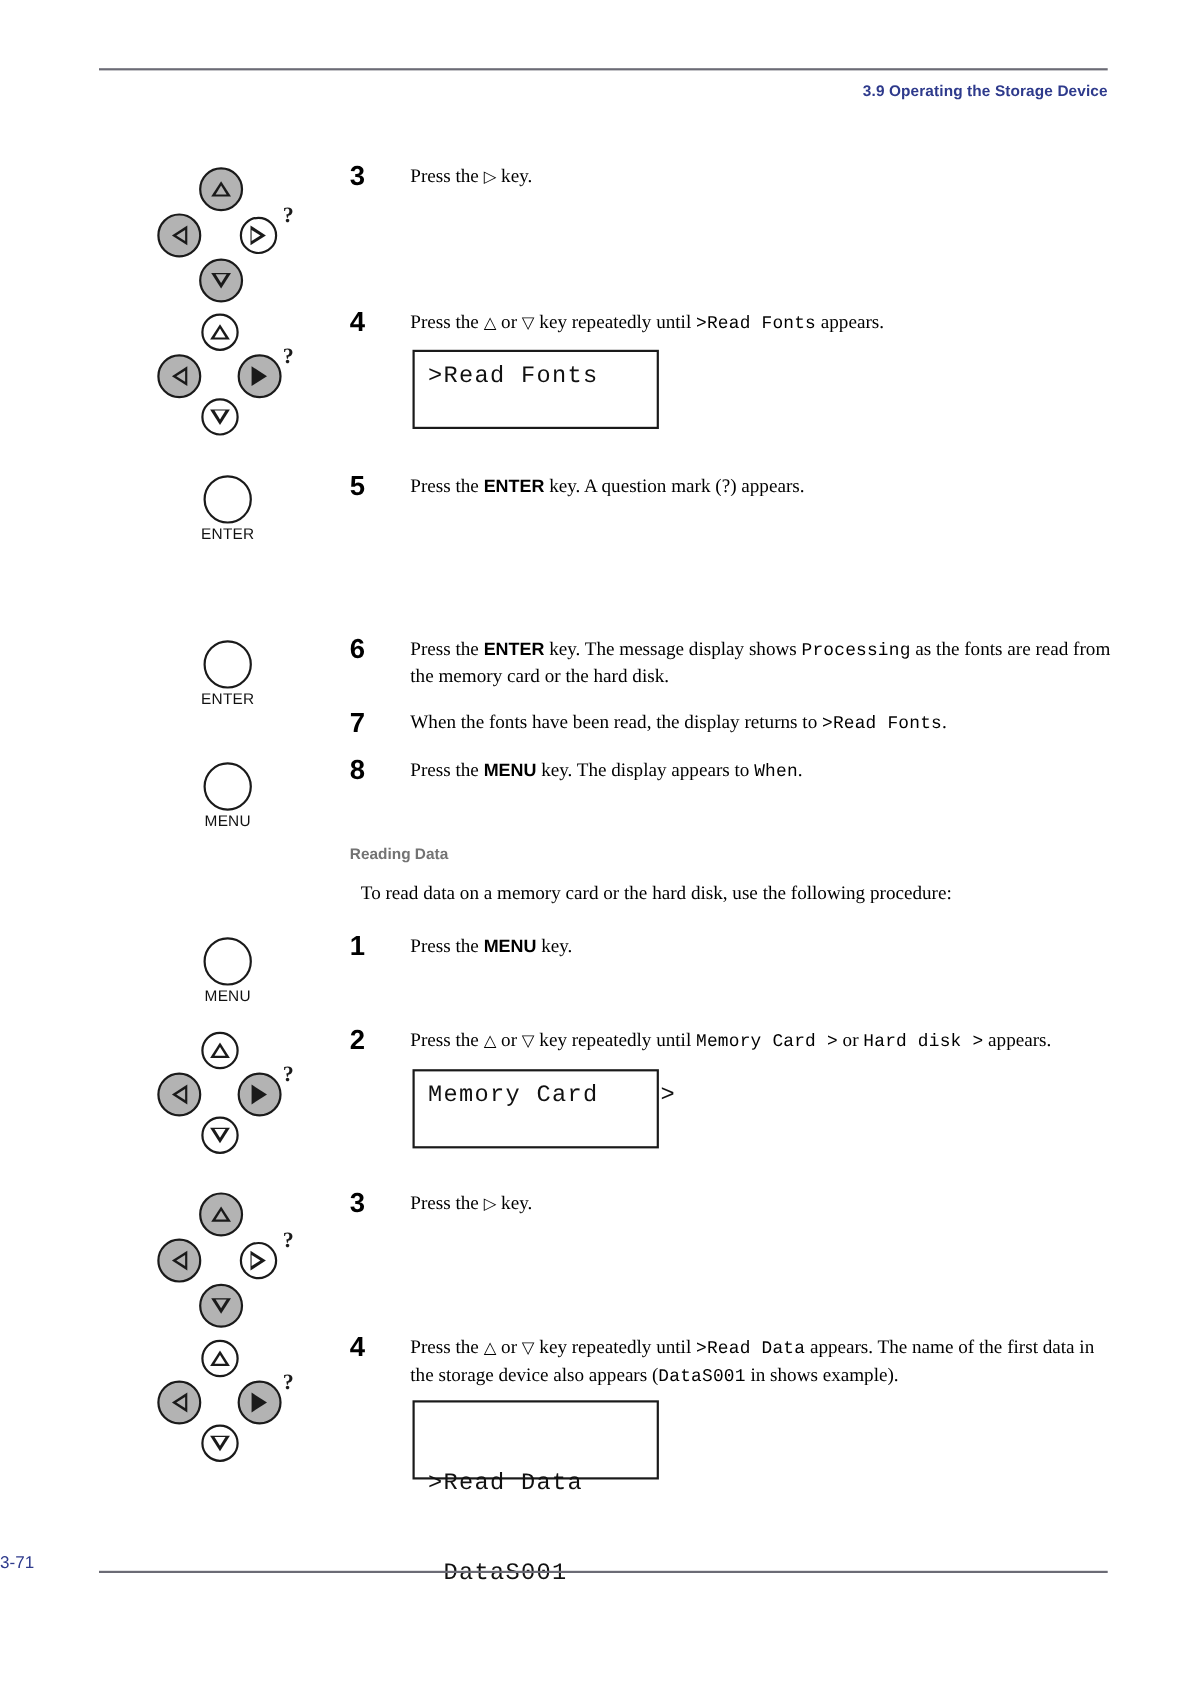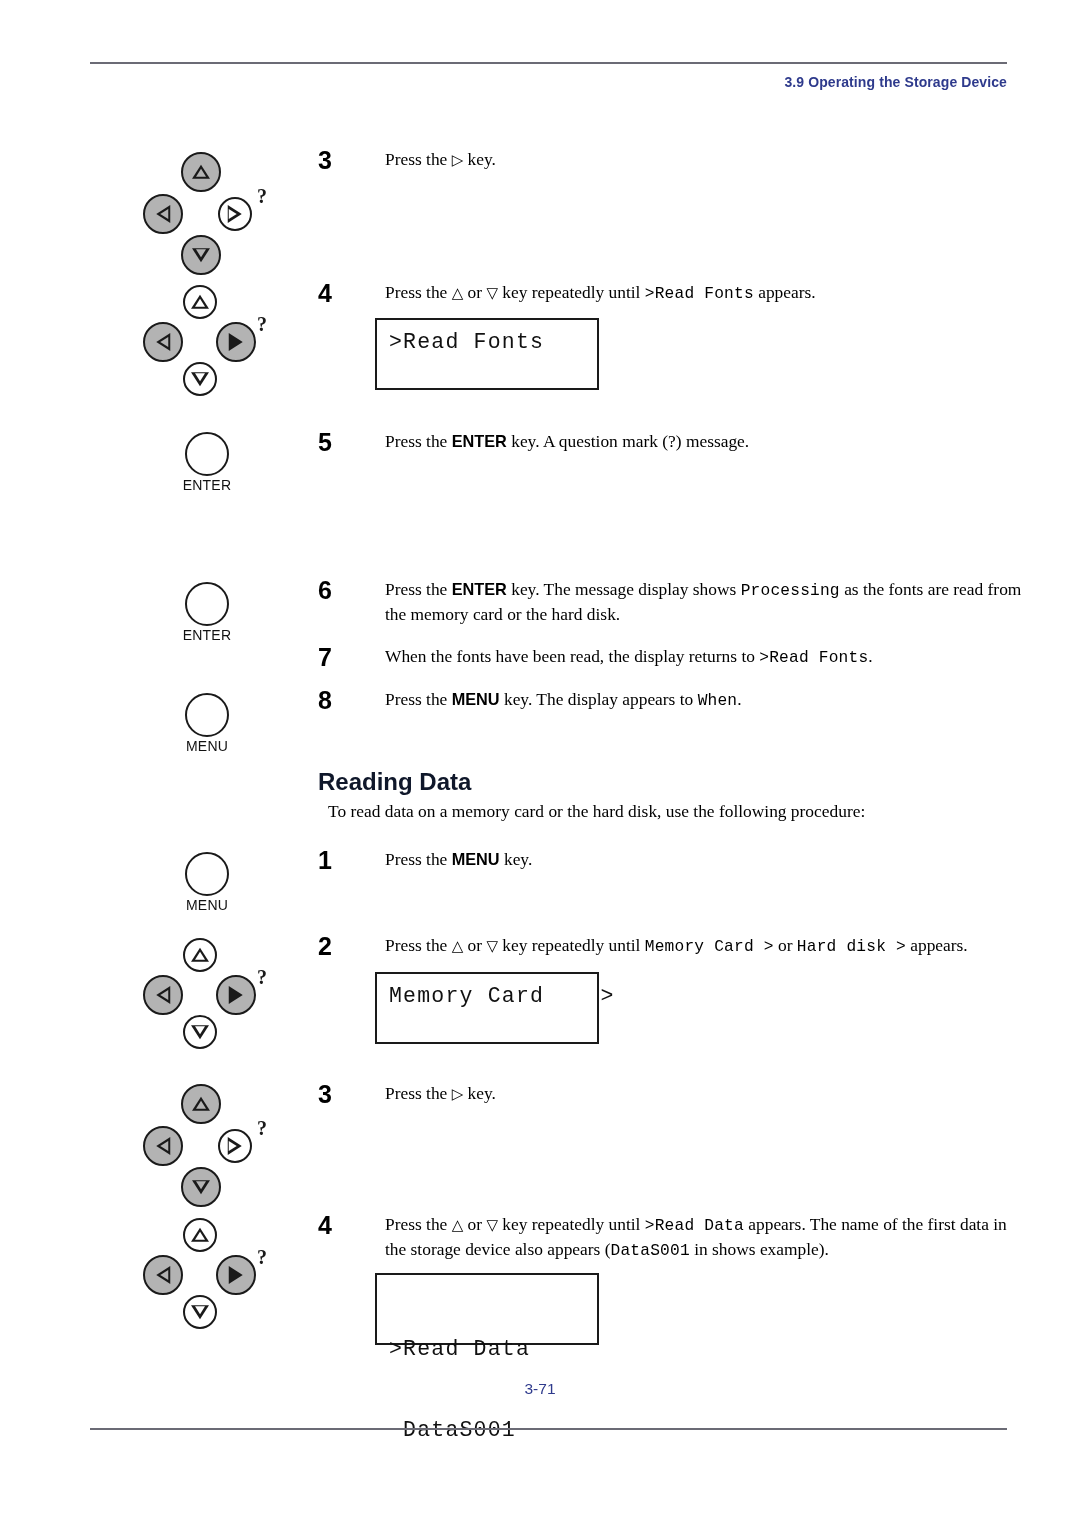--- a/index.html
+++ b/index.html
@@ -47,23 +47,23 @@
     position: absolute;
     left: 90px;
     top: 1428px;
     width: 917px;
     height: 2px;
     background: #6b6b75;
   }
   .footer-page {
     position: absolute;
     left: 0;
-    top: 1380px;
+    top: 1412px;
     width: 1080px;
-    text-align: center;
+    text-align: left;
     font-family: "Liberation Sans", "DejaVu Sans", sans-serif;
     font-size: 15.5px;
     font-weight: normal;
     color: #2e3a8c;
   }
 
   
   .step {
     position: absolute;
     left: 318px;
@@ -82,21 +82,20 @@
     color: #000;
   }
   .step-body {
     position: absolute;
     left: 55px;
     top: 0;
     width: 645px;
     font-size: 17.4px;
     line-height: 22.5px;
     font-family: "Liberation Serif", "DejaVu Serif", serif;
-    margin-left: 12px;
   }
   .kbd {
     font-family: "Liberation Sans", "DejaVu Sans", sans-serif;
     font-weight: bold;
     font-size: 16.3px;
   }
   .mono {
     font-family: "Liberation Mono", "DejaVu Sans Mono", monospace;
     font-size: 16.2px;
     letter-spacing: .2px;
@@ -104,22 +103,22 @@
   .tri-up:before   { content: "\25B3"; font-size: 15px; }
   .tri-down:before { content: "\25BD"; font-size: 15px; }
   .tri-right:before{ content: "\25B7"; font-size: 15px; }
 
   
   .sec-head {
     position: absolute;
     left: 318px;
     font-family: "Liberation Sans", "DejaVu Sans", sans-serif;
     font-weight: bold;
-    font-size: 24px;
-    color: #0f172a;
+    font-size: 14px;
+    color: #737373;
   }
   .sec-intro {
     position: absolute;
     left: 328px;
     width: 700px;
     font-size: 17.4px;
     line-height: 22.5px;
   }
 
   
@@ -318,21 +317,21 @@
   <div class="lcd" style="left:375px; top:318px; width:224px; height:72px;">&gt;Read Fonts</div>
 
   <div class="roundkey" style="left:175px; top:432px;">
     <div class="circ"></div>
     <div class="cap">ENTER</div>
   </div>
 
   <div class="step" style="top:430px;">
     <div class="step-num">5</div>
     <div class="step-body">
-      <span>Press the </span><span class="kbd">ENTER</span><span> key. A question mark (</span><span>?</span><span>) message.</span>
+      <span>Press the </span><span class="kbd">ENTER</span><span> key. A question mark (</span><span>?</span><span>) appears.</span>
     </div>
   </div>
 
 
   <div class="roundkey" style="left:175px; top:582px;">
     <div class="circ"></div>
     <div class="cap">ENTER</div>
   </div>
 
   <div class="step" style="top:578px;">

